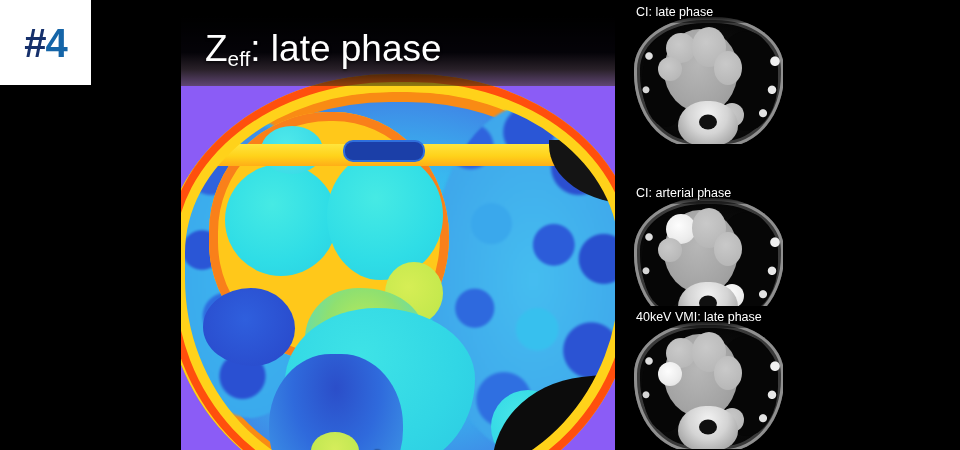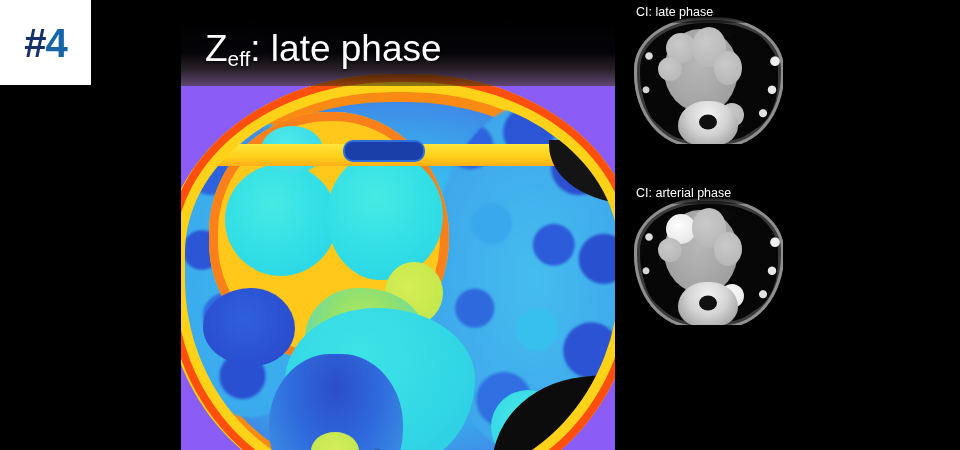--- a/index.html
+++ b/index.html
@@ -401,14 +401,32 @@
       <div class="ct-vessel bright v5"></div>
       <div class="ct-spine">
         <div class="ct-canal"></div>
       </div>
       <div class="ct-ribs"></div>
     </div>
     <div class="thumb-title-band"></div>
     <div class="thumb-title">CI: arterial phase</div>
   </div>
 
+  <div class="thumb" id="thumb-3">
+    <div class="ct-body">
+      <div class="ct-lung ct-lung-r"></div>
+      <div class="ct-lung ct-lung-l"></div>
+      <div class="ct-medi"></div>
+      <div class="ct-vessel v1"></div>
+      <div class="ct-vessel v2"></div>
+      <div class="ct-vessel bright v3"></div>
+      <div class="ct-vessel v4"></div>
+      <div class="ct-vessel v5"></div>
+      <div class="ct-spine">
+        <div class="ct-canal"></div>
+      </div>
+      <div class="ct-ribs"></div>
+    </div>
+    <div class="thumb-title-band"></div>
+    <div class="thumb-title">40keV VMI: late phase</div>
+  </div>
 
 </div>
 
 </body></html>

